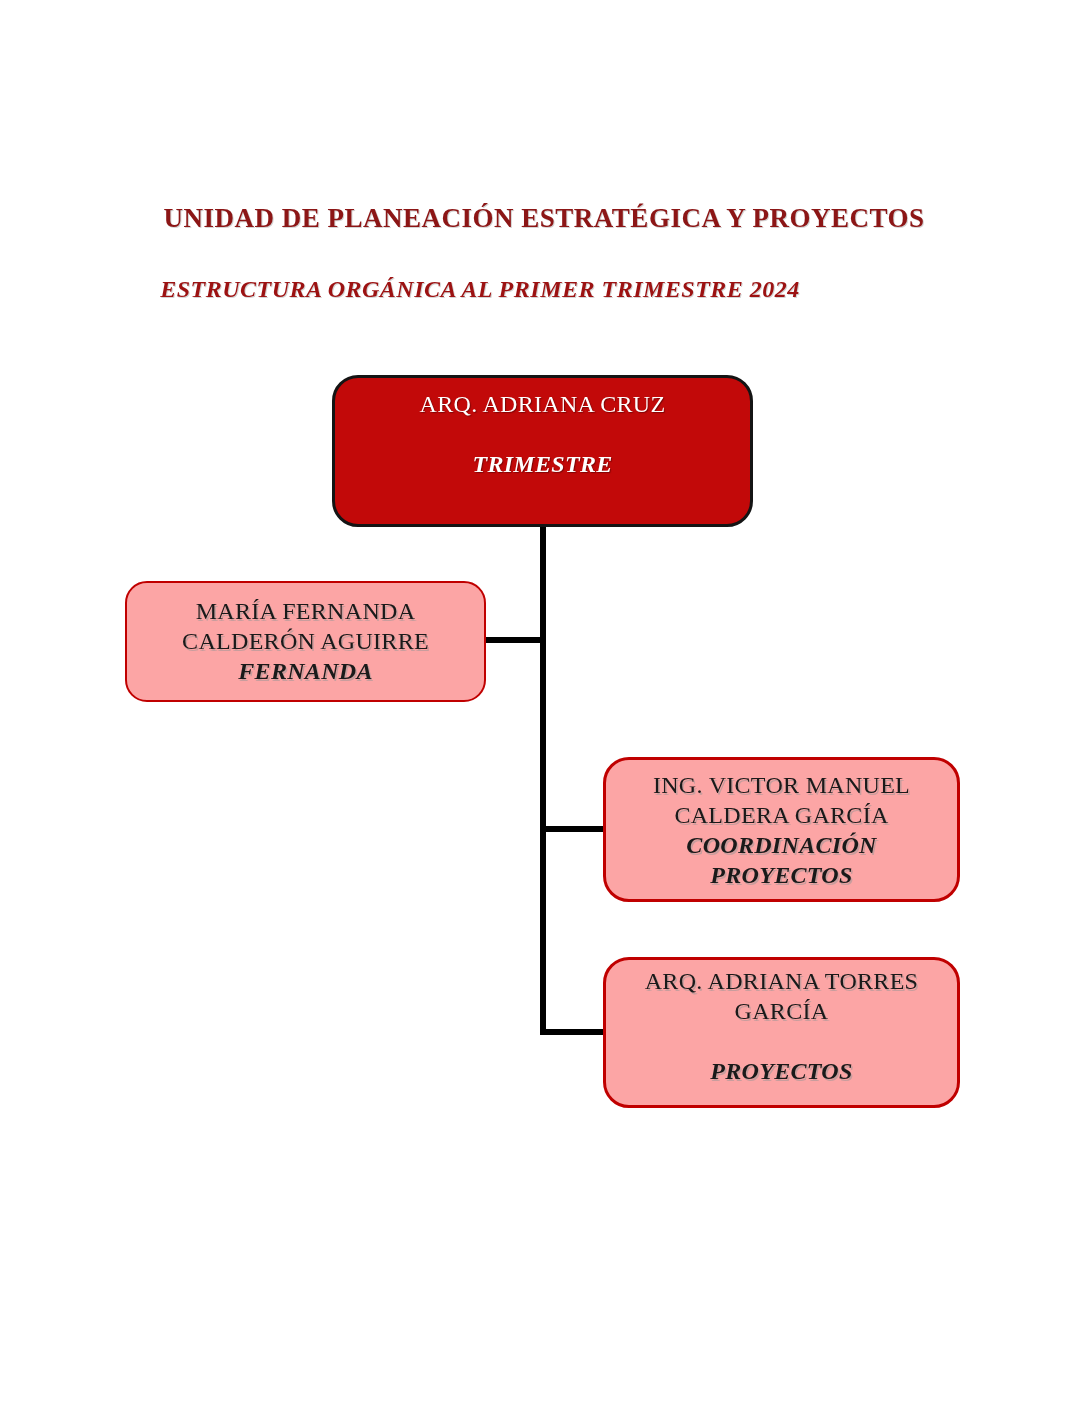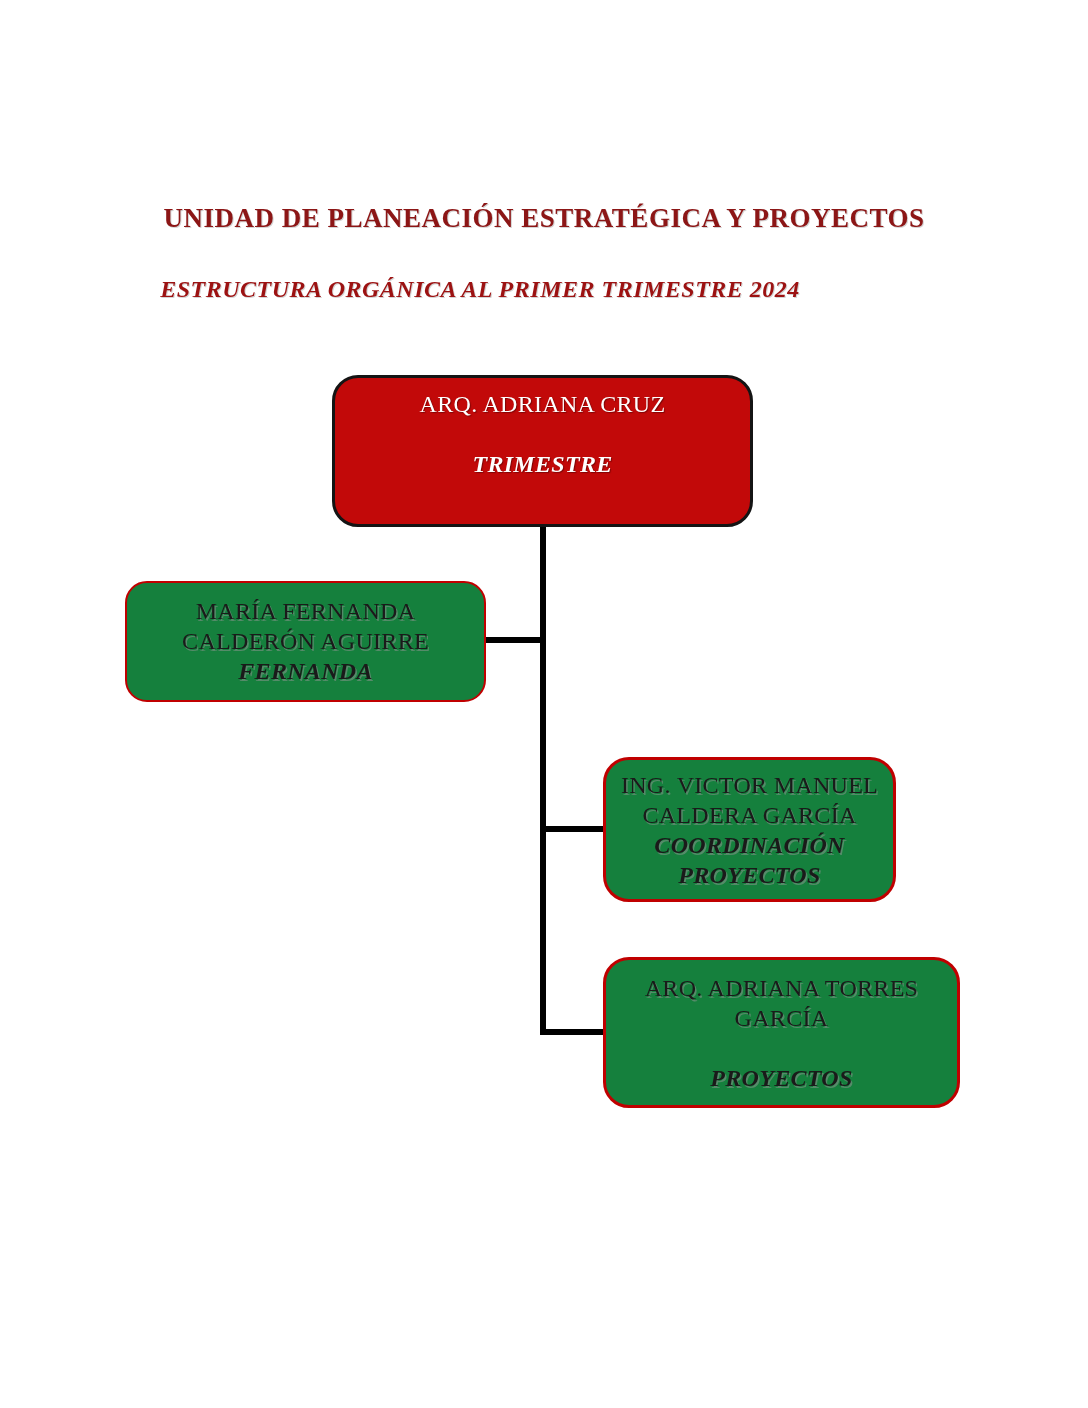--- a/index.html
+++ b/index.html
@@ -70,21 +70,21 @@
   }
   .connector.h-proy {
     left: 546px;
     top: 1029px;
     width: 58px;
     height: 6px;
   }
   .org-box {
     position: absolute;
     box-sizing: border-box;
-    background: #15803d;
+    background: #fca5a5;
     border: 3px solid #C00000;
     border-radius: 26px;
   }
   .org-box .line {
     font-size: 24px;
     line-height: 30px;
     text-align: center;
     color: #1a1a1a;
     letter-spacing: 0.3px;
     text-shadow: 1.5px 1.5px 0 rgba(150,150,150,0.5);
@@ -115,30 +115,30 @@
     top: 581px;
     width: 361px;
     height: 121px;
     border-width: 2px;
     border-radius: 22px;
     padding-top: 13px;
   }
   .box-coord {
     left: 603px;
     top: 757px;
-    width: 293px;
+    width: 357px;
     height: 145px;
     padding-top: 10px;
   }
   .box-proy {
     left: 603px;
     top: 957px;
     width: 357px;
     height: 151px;
-    padding-top: 13px;
+    padding-top: 6px;
   }
 </style>
 </head>
 <body>
 
 <div class="page">
 
   <h1 class="page-title">UNIDAD DE PLANEACIÓN ESTRATÉGICA Y PROYECTOS</h1>
   <h2 class="page-subtitle">ESTRUCTURA ORGÁNICA AL PRIMER TRIMESTRE 2024</h2>
 

